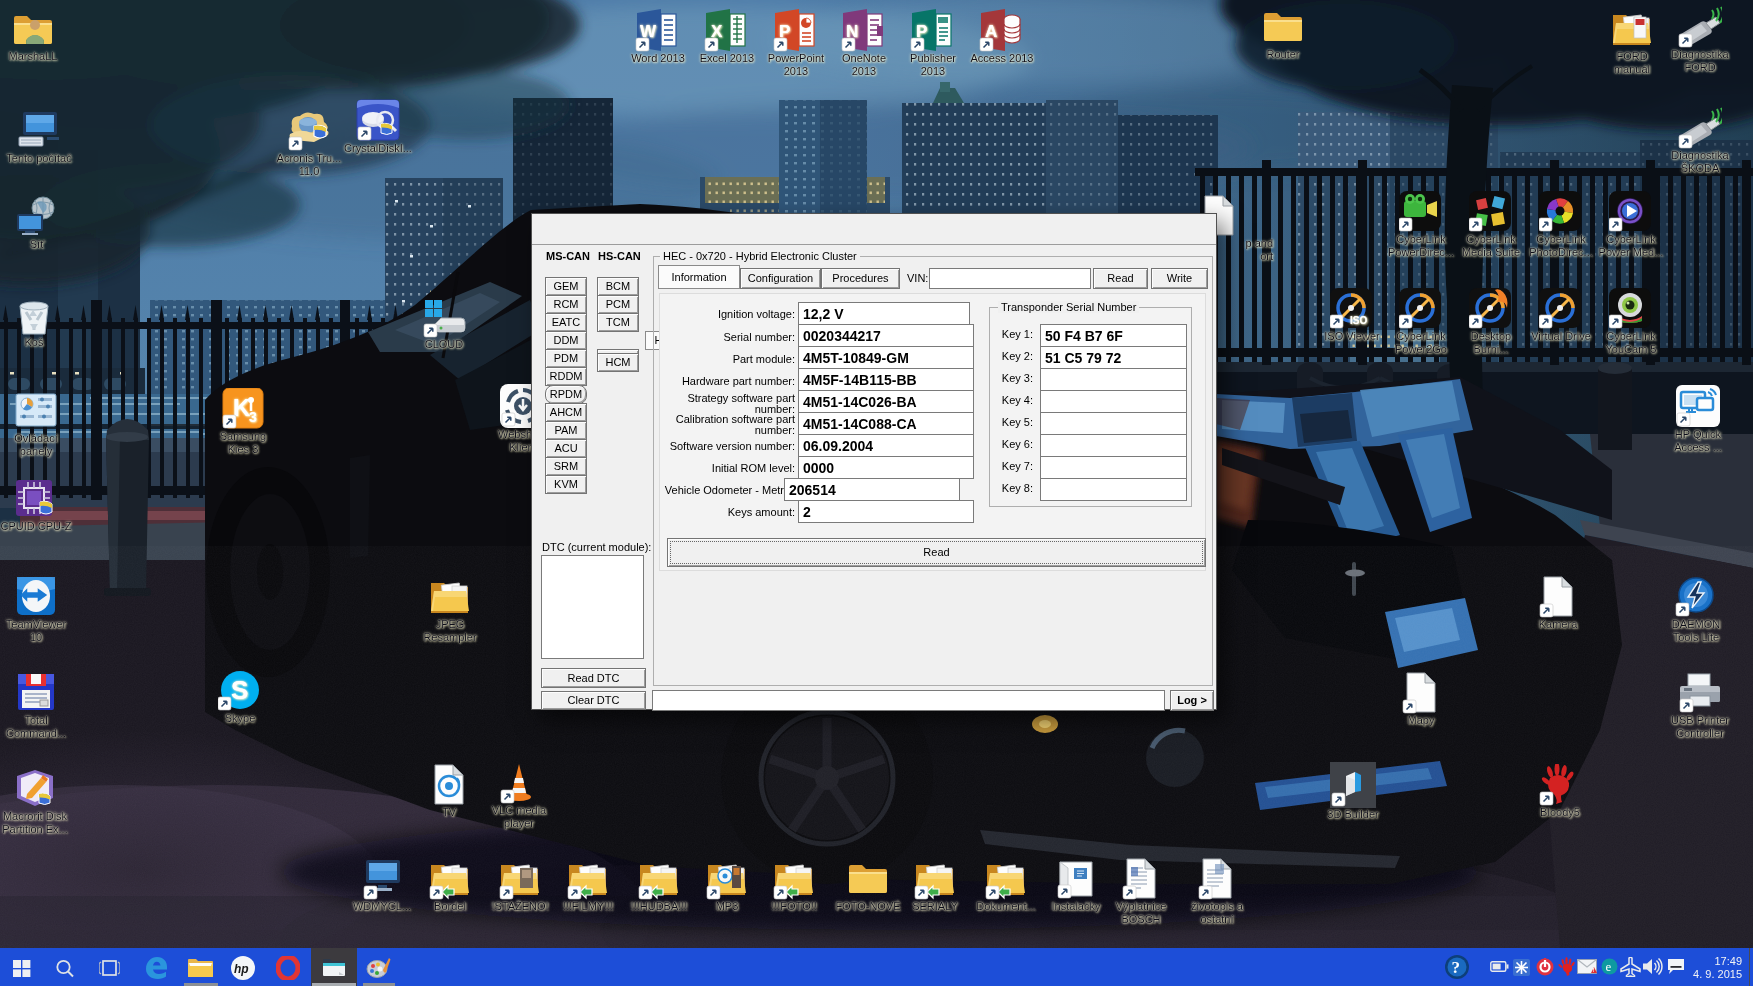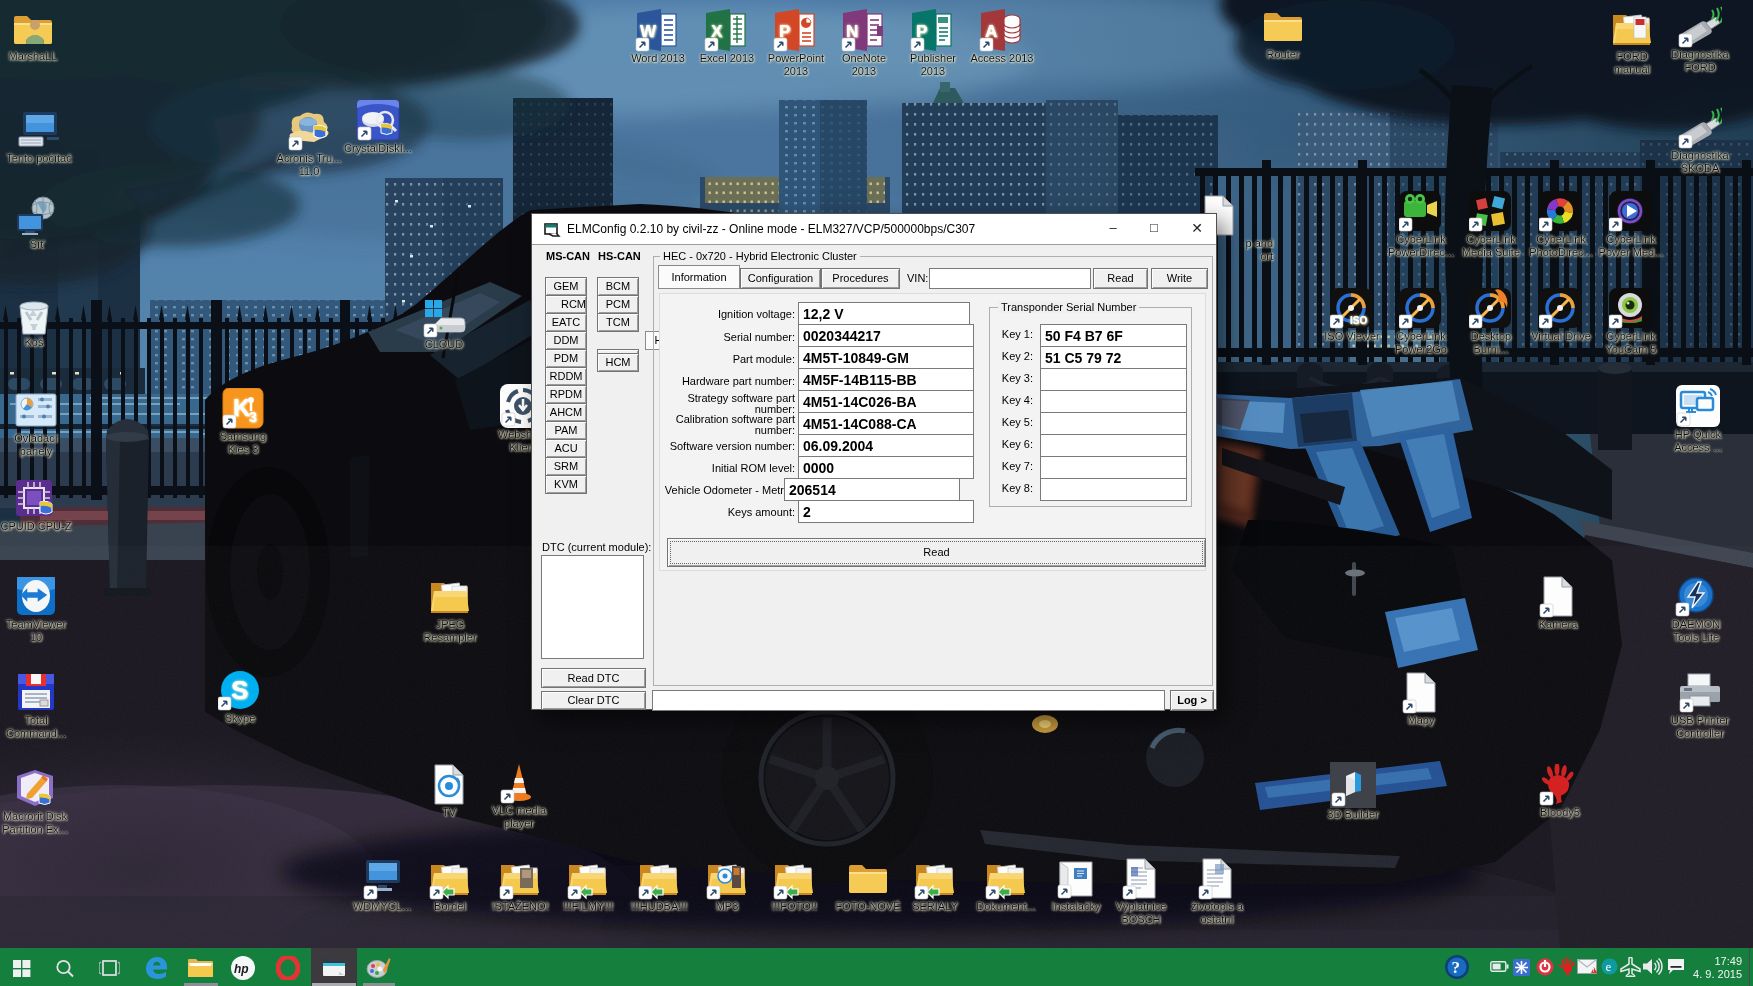--- a/index.html
+++ b/index.html
@@ -457,43 +457,32 @@
  <path d="M106,437 L149,437 L146,593 L110,593 Z" fill="#1a212a"></path>
  <path d="M106,437 L120,437 L117,593 L110,593 Z" fill="#252e38"></path>
  <path d="M107,430 Q127,408 148,430 L149,440 L106,440 Z" fill="#262f3a"></path>
  <ellipse cx="127" cy="437" rx="21" ry="5" fill="#323c48"></ellipse>
  <rect x="104" y="588" width="47" height="8" rx="3" fill="#12171e"></rect>
 
  <rect x="0" y="548" width="1753" height="400" filter="url(#grain)" opacity="0.34"></rect>
 </svg>
 
 <div id="win">
- <div id="tbar">
-  <svg style="position:absolute;left:12px;top:7px" width="17" height="16" viewBox="0 0 17 16">
-    <rect x="1" y="3" width="12" height="10" fill="#fff" stroke="#1a1a1a" stroke-width="1.6"></rect>
-    <rect x="1.5" y="3.5" width="11" height="3" fill="#0e7d72"></rect>
-    <path d="M5,13 L9,15 L15,15 L12,12" fill="#fff" stroke="#1a1a1a" stroke-width="1.4"></path>
-  </svg>
-  <span class="ttl">ELMConfig 0.2.10 by civil-zz - Online mode - ELM327/VCP/500000bps/C307</span>
-  <span class="cap" style="left:564px;">–</span>
-  <span class="cap" style="left:605px;">□</span>
-  <span class="cap" style="left:648px;font-size:14px;">✕</span>
- </div>
  <div style="position:absolute;left:0;top:30px;width:684px;height:1px;background:#9c9c9c;"></div>
 
  <div class="lbl" style="left:14px;top:36px;font-weight:bold;">MS-CAN</div>
  <div class="lbl" style="left:66px;top:36px;font-weight:bold;">HS-CAN</div>
 
  <div class="btn" style="left:13px;top:63px; width:42px;height:19px;line-height:17px;">GEM</div>
- <div class="btn" style="left:13px;top:81px; width:42px;height:19px;line-height:17px;text-align:right;">RCM</div>
+ <div class="btn" style="left:13px;top:81px; width:42px;height:19px;line-height:17px;">RCM</div>
  <div class="btn" style="left:13px;top:99px; width:42px;height:19px;line-height:17px;">EATC</div>
  <div class="btn" style="left:13px;top:117px;width:42px;height:19px;line-height:17px;">DDM</div>
  <div class="btn" style="left:13px;top:135px;width:42px;height:19px;line-height:17px;">PDM</div>
  <div class="btn" style="left:13px;top:153px;width:42px;height:19px;line-height:17px;">RDDM</div>
- <div class="btn" style="left:13px;top:171px;width:42px;height:19px;line-height:17px;">RPDM</div>
+ <div class="btn" style="left:13px;top:171px;width:42px;height:19px;line-height:17px;border-radius:8px;">RPDM</div>
  <div class="btn" style="left:13px;top:189px;width:42px;height:19px;line-height:17px;">AHCM</div>
  <div class="btn" style="left:13px;top:207px;width:42px;height:19px;line-height:17px;">PAM</div>
  <div class="btn" style="left:13px;top:225px;width:42px;height:19px;line-height:17px;">ACU</div>
  <div class="btn" style="left:13px;top:243px;width:42px;height:19px;line-height:17px;">SRM</div>
  <div class="btn" style="left:13px;top:261px;width:42px;height:19px;line-height:17px;">KVM</div>
 
  <div class="btn" style="left:65px;top:63px; width:42px;height:19px;line-height:17px;">BCM</div>
  <div class="btn" style="left:65px;top:81px; width:42px;height:19px;line-height:17px;">PCM</div>
  <div class="btn" style="left:65px;top:99px; width:42px;height:19px;line-height:17px;">TCM</div>
  <div class="btn pr" style="left:65px;top:117px;width:42px;height:19px;line-height:17px;margin-left:48px;">HEC</div>
@@ -1275,21 +1264,21 @@
    <ellipse cx="32" cy="12" rx="2.2" ry="5" transform="rotate(35 32 12)"></ellipse>
    <ellipse cx="8" cy="17" rx="2.2" ry="5" transform="rotate(-50 8 17)"></ellipse>
    <path d="M12,14 Q20,8 28,14 Q33,18 30,26 Q26,33 18,31 Q10,28 10,20 Z"></path>
    <path d="M16,30 q4,6 2,10 l6,-2 q-2,-5 0,-9 Z"></path>
   </g>
   <use href="#g-sc" transform="translate(2,28)"></use>
  </svg>
  Bloody5
 </div>
 
-<div id="task" style="position:absolute;left:0;top:948px;width:1753px;height:38px;background:#15803d;z-index:60;">
+<div id="task" style="position:absolute;left:0;top:948px;width:1753px;height:38px;background:#1d4ed8;z-index:60;">
 
  <svg style="position:absolute;left:13px;top:12px" width="18" height="17" viewBox="0 0 18 17">
   <g fill="#eef0f2">
           <rect x="0" y="0" width="8" height="8"></rect>
           <rect x="9.4" y="0" width="8" height="8"></rect>
           <rect x="0" y="9.4" width="8" height="8"></rect>
           <rect x="9.4" y="9.4" width="8" height="8"></rect>
         </g>
  </svg>
 

